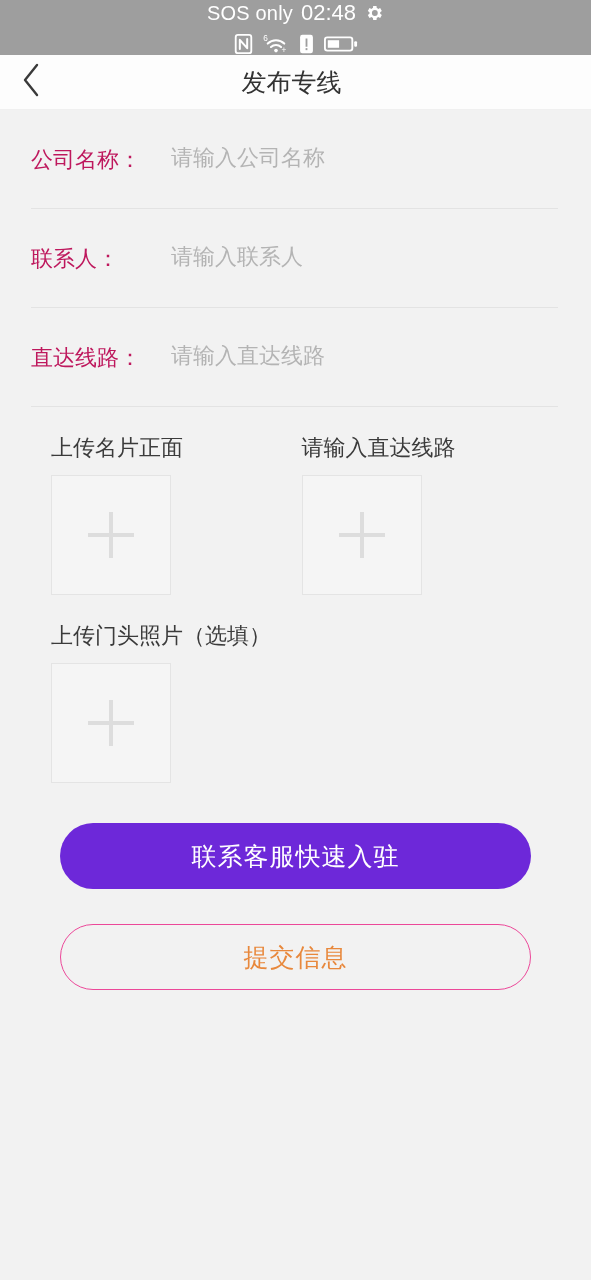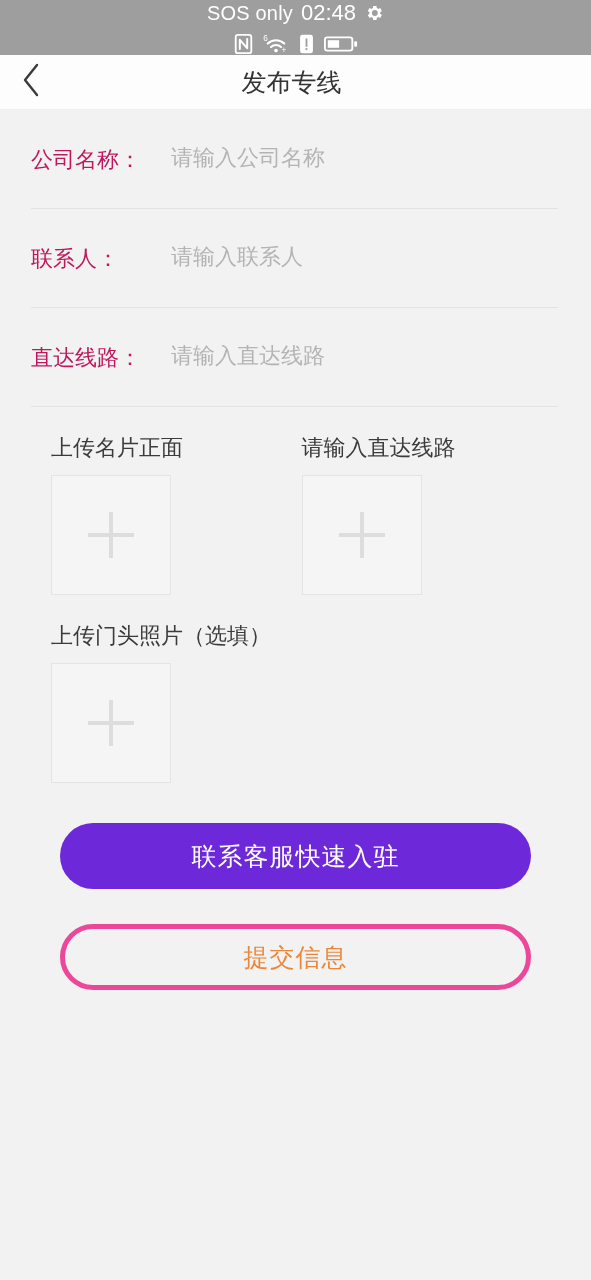--- a/index.html
+++ b/index.html
@@ -92,21 +92,21 @@
     width:100%; height:66px; border-radius:33px;
     display:flex; align-items:center; justify-content:center;
     font-size:25px; cursor:pointer; font-family:inherit;
   }
   .btn-primary {
     background:#6d28d9; color:#ffffff; border:0;
     letter-spacing:1px;
   }
   .btn-secondary {
     background:transparent; color:#e8883c;
-    border:5px solid #ec4899; margin-top:35px;
+    border:1px solid #ec4899; margin-top:35px;
     letter-spacing:1px;
   }
 </style>
 </head>
 <body>
 
 <div class="phone">
 
   <div class="statusbar">
     <div class="sb-left">

